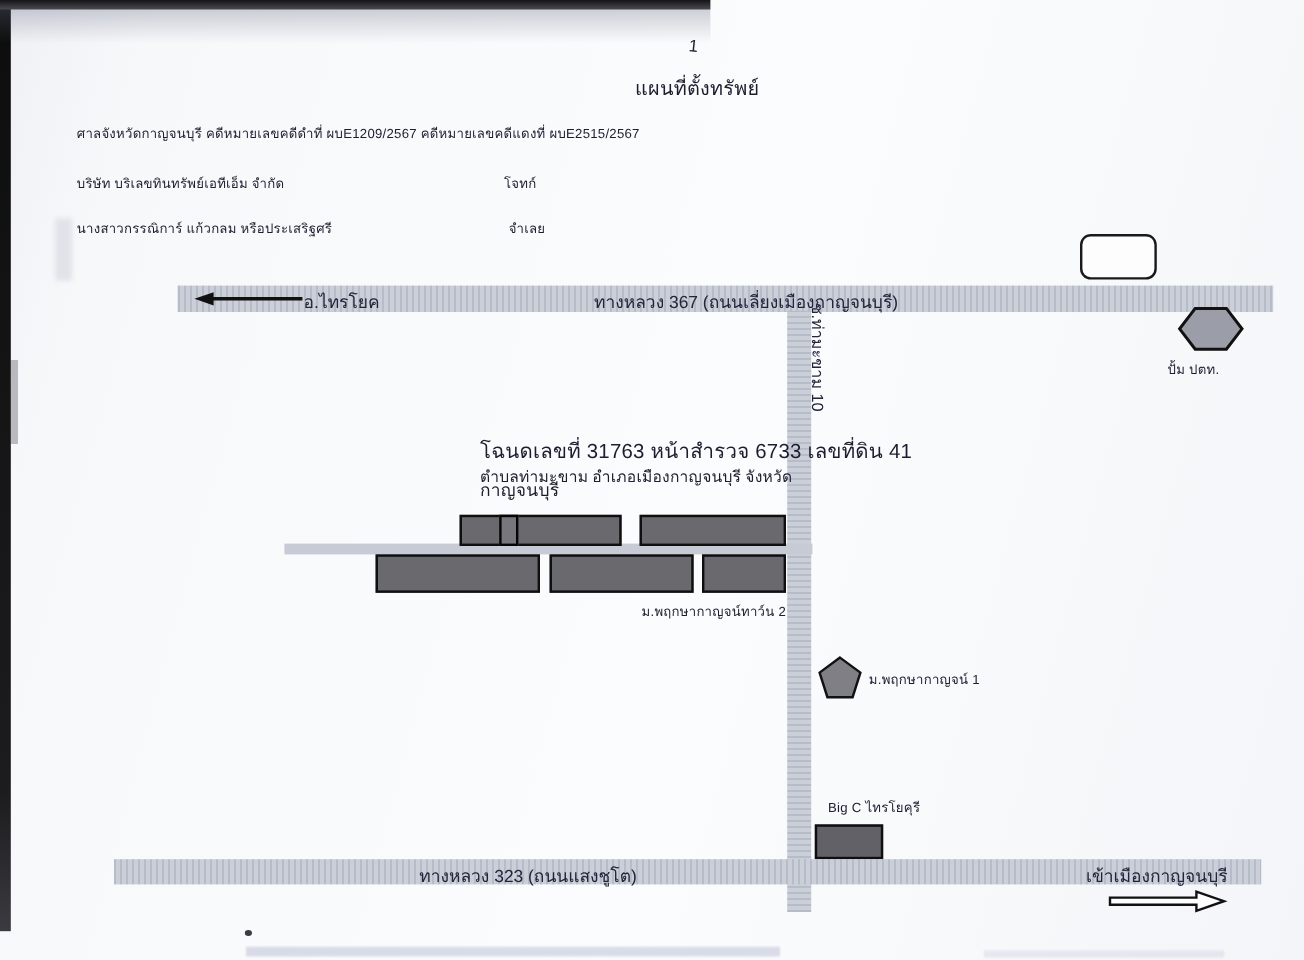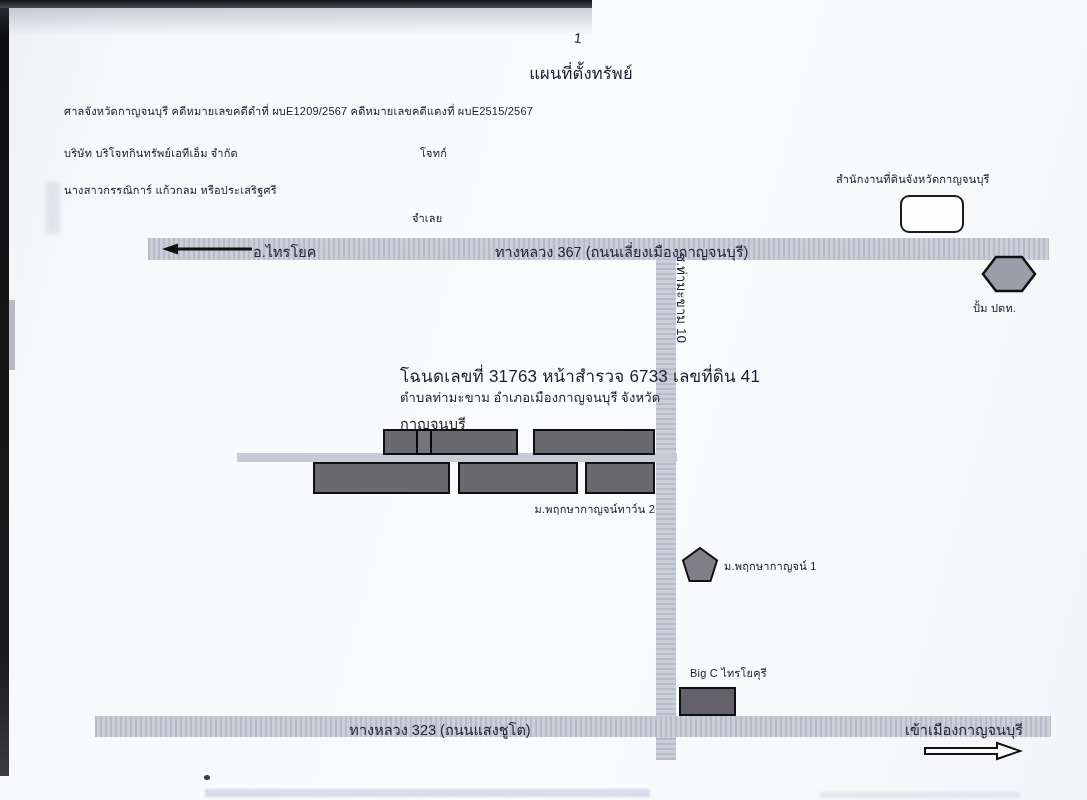--- a/index.html
+++ b/index.html
@@ -46,48 +46,47 @@
   <div class="abs margin-smudge" style="left:46px;top:182px;width:14px;height:52px;"></div>
   <div class="abs" style="left:9px;top:300px;width:6px;height:70px;background:rgba(60,60,72,.32);"></div>
   <div class="abs smudge" style="left:205px;top:789px;width:445px;height:8px;"></div>
   <div class="abs smudge" style="left:820px;top:792px;width:200px;height:6px;opacity:.55;"></div>
   <div class="abs speck" style="left:204px;top:775px;width:6px;height:5px;"></div>
 
   <div class="abs t" style="left:574px;top:30px;transform:rotate(6deg);font-size:14px;">1</div>
   <div class="abs t title" style="left:431px;top:60px;width:300px;text-align:center;">แผนที่ตั้งทรัพย์</div>
   <div class="abs t" style="left:64px;top:102px;">ศาลจังหวัดกาญจนบุรี คดีหมายเลขคดีดำที่ ผบE1209/2567 คดีหมายเลขคดีแดงที่ ผบE2515/2567</div>
 
-  <div class="abs t" style="left:64px;top:144px;">บริษัท บริโจทกินทรัพย์เอทีเอ็ม จำกัด</div>
+  <div class="abs t" style="left:64px;top:144px;">บริษัท บริเลขทินทรัพย์เอทีเอ็ม จำกัด</div>
   <div class="abs t" style="left:420px;top:144px;">โจทก์</div>
   <div class="abs t" style="left:64px;top:181px;">นางสาวกรรณิการ์  แก้วกลม หรือประเสริฐศรี</div>
-  <div class="abs t" style="left:412px;top:181px;margin-top:28px;">จำเลย</div>
+  <div class="abs t" style="left:424px;top:181px;">จำเลย</div>
 
-  <div class="abs t" style="left:836px;top:170px;">สำนักงานที่ดินจังหวัดกาญจนบุรี</div>
   <div class="abs landoffice-box" style="left:900px;top:195px;"></div>
 
-  <div class="abs road" style="left:148px;top:238px;width:901px;height:22px;">
+  <div class="abs road" style="left:148px;top:238px;width:901px;height:22px;padding-left:12px;">
     <svg class="abs" style="left:12px;top:4px;" width="96" height="14" viewBox="0 0 96 14">
       <line x1="92" y1="7" x2="16" y2="7" stroke="#111" stroke-width="3"></line>
       <polygon points="2,7 18,1.5 18,12.5" fill="#111"></polygon>
     </svg>
     <div class="abs road-label" style="left:105px;top:2px;">อ.ไทรโยค</div>
     <div class="abs road-label" style="left:347px;top:2px;">ทางหลวง 367 (ถนนเลี่ยงเมืองกาญจนบุรี)</div>
   </div>
 
   <div class="abs road-v" style="left:656px;top:259px;width:20px;height:501px;"></div>
   <div class="abs road-label rot90" style="left:630px;top:290px;width:110px;height:16px;font-size:13.5px;">ซ.ท่ามะขาม 10</div>
 
   <svg class="abs" style="left:981px;top:254px;" width="56" height="40" viewBox="0 0 56 40">
     <polygon points="15,3 41,3 54,20 41,37 15,37 2,20" fill="#9b9ea8" stroke="#111" stroke-width="2.5"></polygon>
   </svg>
   <div class="abs t" style="left:973px;top:299px;">ปั้ม ปตท.</div>
 
   <div class="abs t" style="left:400px;top:362px;font-size:17px;">โฉนดเลขที่ 31763 หน้าสำรวจ 6733 เลขที่ดิน  41</div>
   <div class="abs t" style="left:400px;top:387px;font-size:13px;font-family:Liberation Serif, serif;">ตำบลท่ามะขาม อำเภอเมืองกาญจนบุรี จังหวัด</div>
-  <div class="abs t" style="left:400px;top:412px;font-size:14.5px;">กาญจนบุรี</div>
+  <div class="abs t" style="left:400px;top:396px;font-size:14.5px;">กาญจนบุรี</div>
 
   <div class="abs road" style="left:237px;top:453px;width:440px;height:9px;background-image:none;"></div>
   <div class="abs building" style="left:383px;top:429px;width:135px;height:26px;">
     <div class="unit"></div>
   </div>
   <div class="abs building" style="left:533px;top:429px;width:122px;height:26px;"></div>
   <div class="abs building" style="left:313px;top:462px;width:137px;height:32px;"></div>
   <div class="abs building" style="left:458px;top:462px;width:120px;height:32px;"></div>
   <div class="abs building" style="left:585px;top:462px;width:70px;height:32px;"></div>
   <div class="abs t right" style="left:455px;top:500px;width:200px;">ม.พฤกษากาญจน์ทาว์น 2</div>

